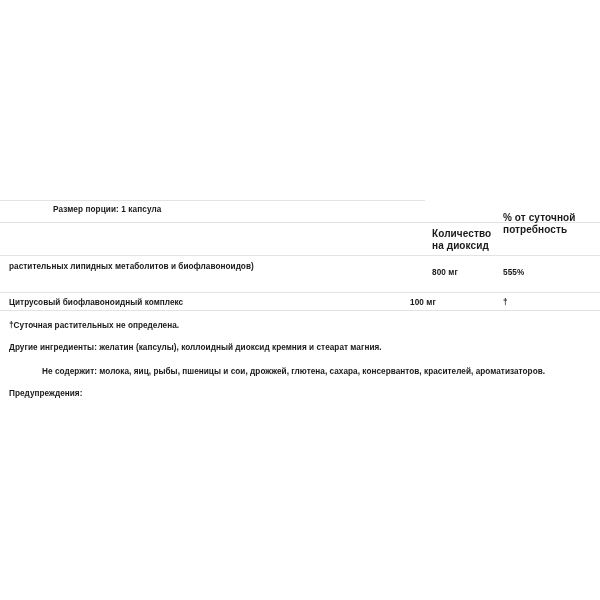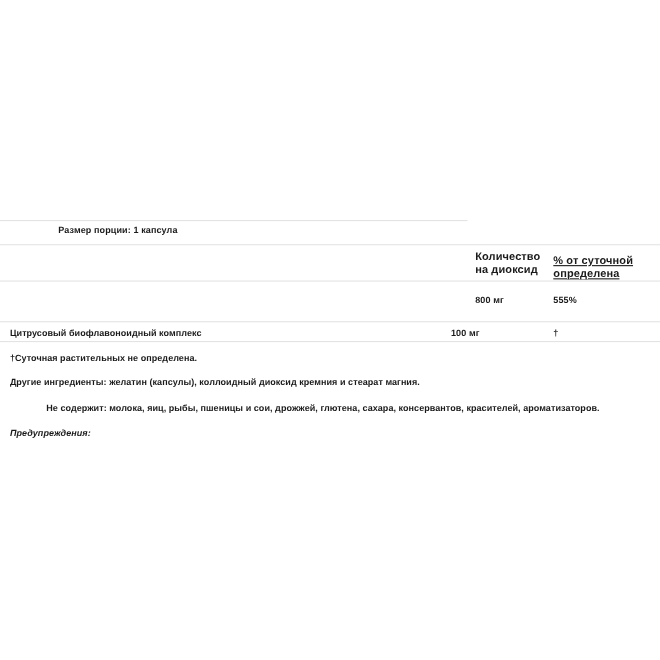--- a/index.html
+++ b/index.html
@@ -61,21 +61,21 @@
 
   
   .col-head {
     position: absolute;
     font-size: 10px;
     font-weight: bold;
     line-height: 11.5px;
     letter-spacing: 0.1px;
   }
   .col-head-amount { left: 432px; top: 228px; width: 68px; }
-  .col-head-dv     { left: 503px; top: 232px; width: 95px; text-decoration: underline; }
+  .col-head-dv     { left: 503px; top: 212px; width: 95px; }
 
   
   .row-name {
     position: absolute;
     font-size: 8.2px;
     font-weight: bold;
     line-height: 11.5px;
     letter-spacing: 0.05px;
   }
   .row1-name { left: 9px;  top: 261px; width: 415px; }
@@ -100,46 +100,47 @@
     left: 9px;
     font-size: 8.2px;
     font-weight: bold;
     line-height: 12px;
     letter-spacing: 0.05px;
     white-space: nowrap;
   }
   .note-dv        { top: 320px; }
   .note-other     { top: 342px; }
   .note-free      { top: 366px; padding-left: 33px; }
-  .note-warnings  { top: 388px; font-style: italic; }
+  .note-warnings  { top: 388px; }
 </style>
 </head>
 <body>
 
 <div class="label-panel">
 
   <div class="rule-top"></div>
 
   <div class="serving-size">Размер порции: 1 капсула</div>
 
   <div class="rule-full rule-headtop"></div>
 
   <div class="col-head col-head-amount">
     <div>Количество</div>
     <div>на диоксид</div>
   </div>
 
   <div class="col-head col-head-dv">
     <div>% от суточной</div>
-    <div>определена</div>
+    <div>потребность</div>
   </div>
 
   <div class="rule-full rule-headbot"></div>
 
   <div class="row-name row1-name">
+    <div>растительных липидных метаболитов и биофлавоноидов)</div>
   </div>
   <div class="row-val row1-amount">800 мг</div>
   <div class="row-val row1-dv">555%</div>
 
   <div class="rule-full rule-row1bot"></div>
 
   <div class="row-name row2-name">
     <div>Цитрусовый биофлавоноидный комплекс</div>
   </div>
   <div class="row-val row2-amount">100 мг</div>

